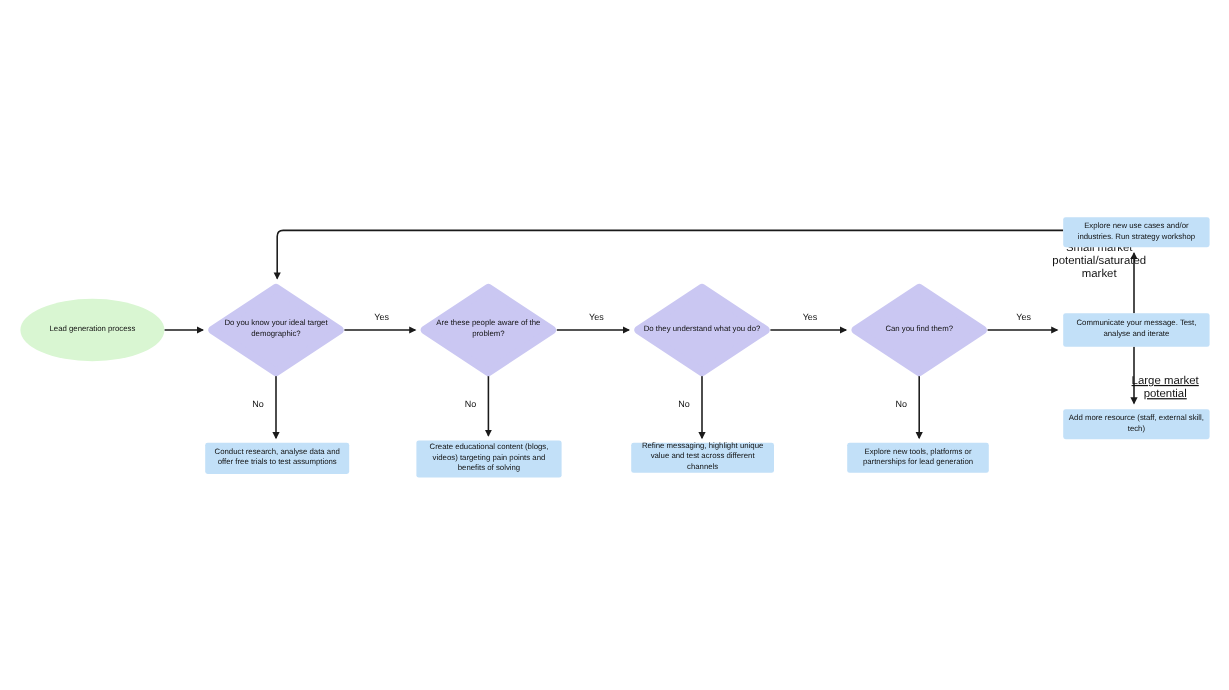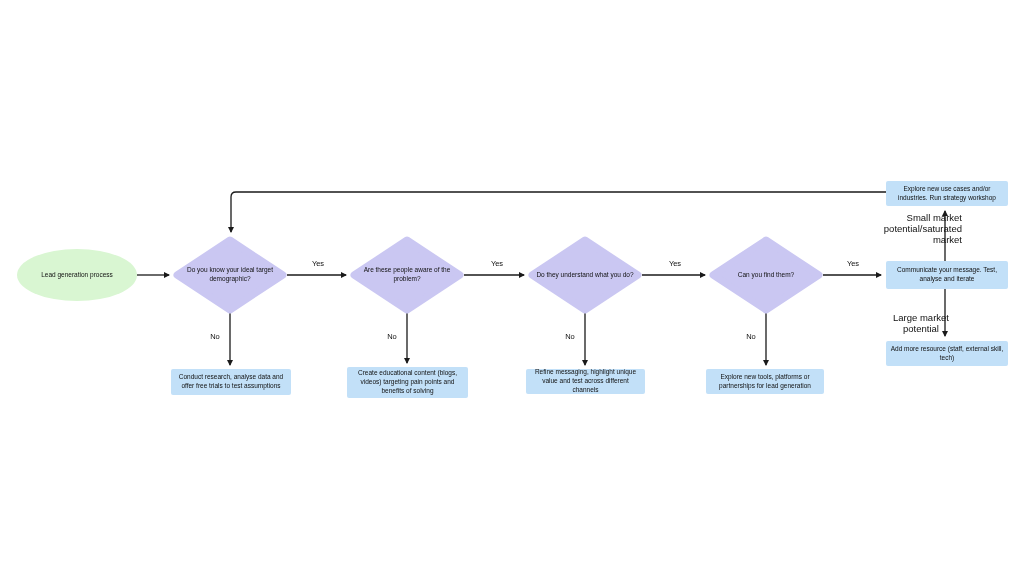--- a/index.html
+++ b/index.html
@@ -73,22 +73,22 @@
   <div class="edge-label" style="left:318px;top:264px;">Yes</div>
   <div class="edge-label" style="left:497px;top:264px;">Yes</div>
   <div class="edge-label" style="left:675px;top:264px;">Yes</div>
   <div class="edge-label" style="left:853px;top:264px;">Yes</div>
 
   <div class="edge-label" style="left:215px;top:337px;">No</div>
   <div class="edge-label" style="left:392px;top:337px;">No</div>
   <div class="edge-label" style="left:570px;top:337px;">No</div>
   <div class="edge-label" style="left:751px;top:337px;">No</div>
 
-  <div class="side-label" style="left:916px;top:229px;width:92px;text-align:right;">Small market potential/saturated market</div>
-  <div class="side-label" style="left:921px;top:323px;width:66px;">Large market potential</div>
+  <div class="side-label" style="left:916px;top:218px;width:92px;">Small market potential/saturated market</div>
+  <div class="side-label" style="left:971px;top:323px;width:66px;text-decoration:underline;">Large market potential</div>
 
   <div class="action" style="left:171px;top:369px;width:120px;height:26px;">
     <span>Conduct research, analyse data and offer free trials to test assumptions</span>
   </div>
   <div class="action" style="left:347px;top:367px;width:121px;height:31px;">
     <span>Create educational content (blogs, videos) targeting pain points and benefits of solving</span>
   </div>
   <div class="action" style="left:526px;top:369px;width:119px;height:25px;">
     <span>Refine messaging, highlight unique value and test across different channels</span>
   </div>

